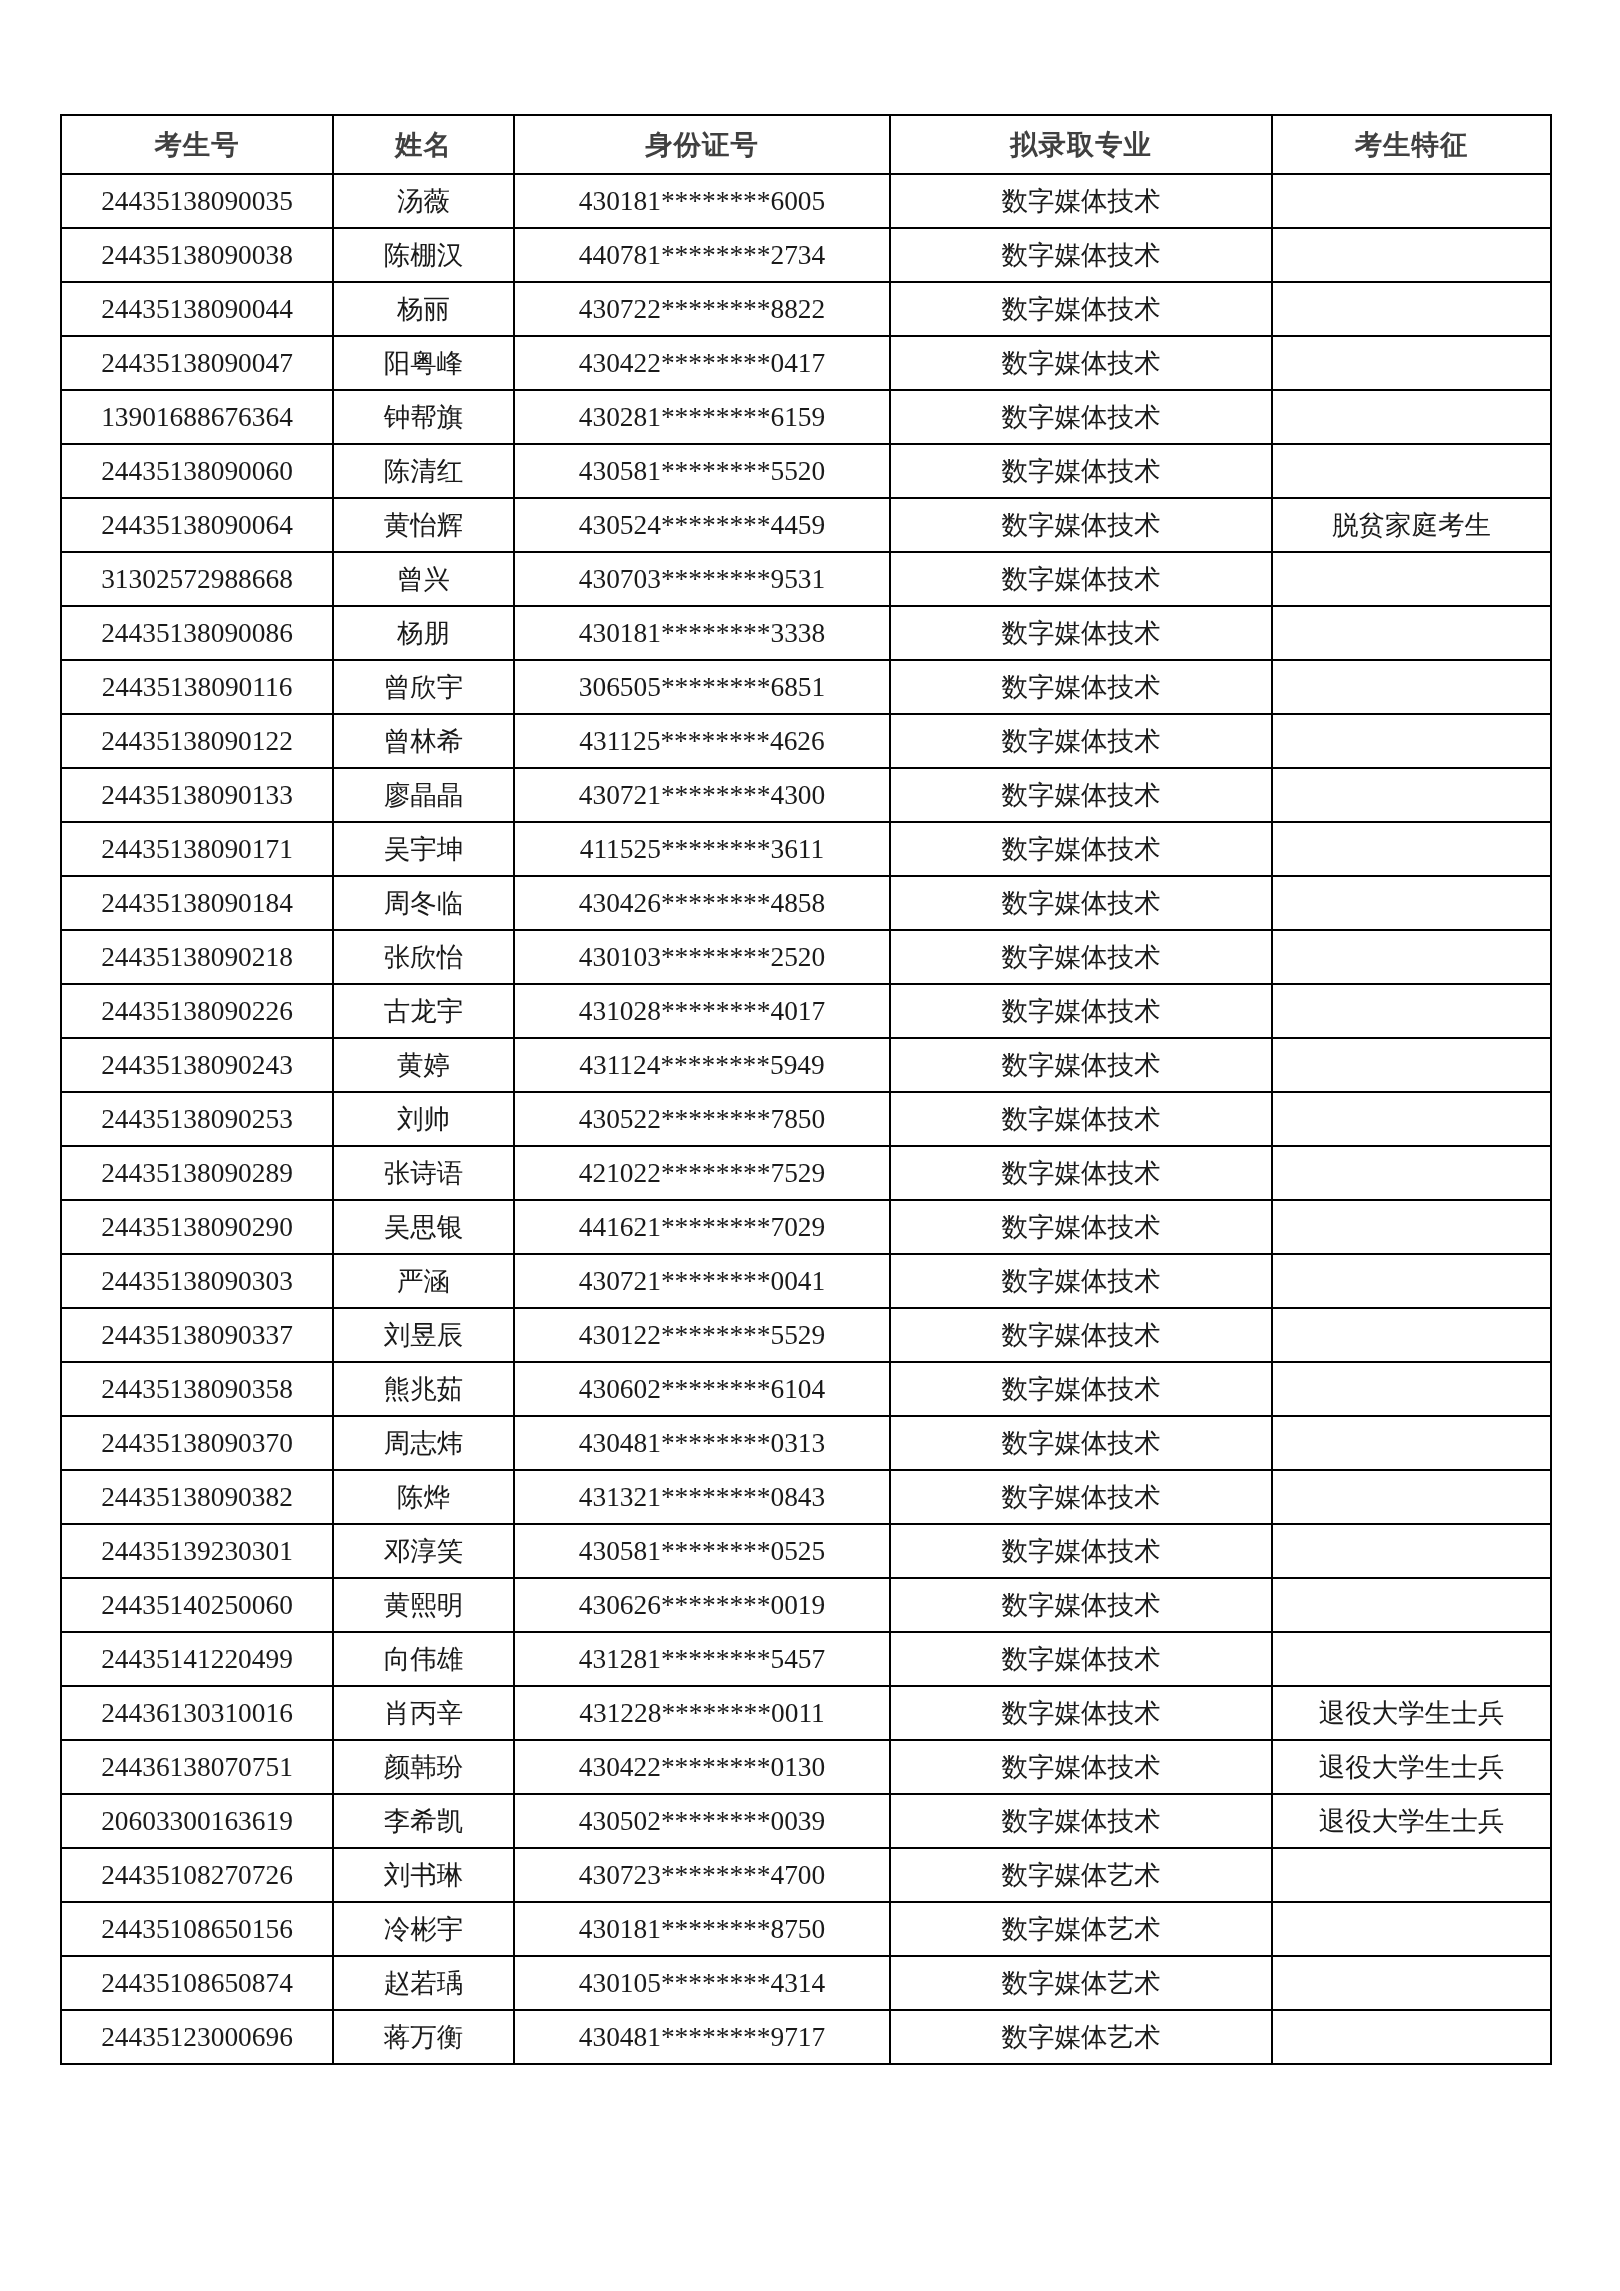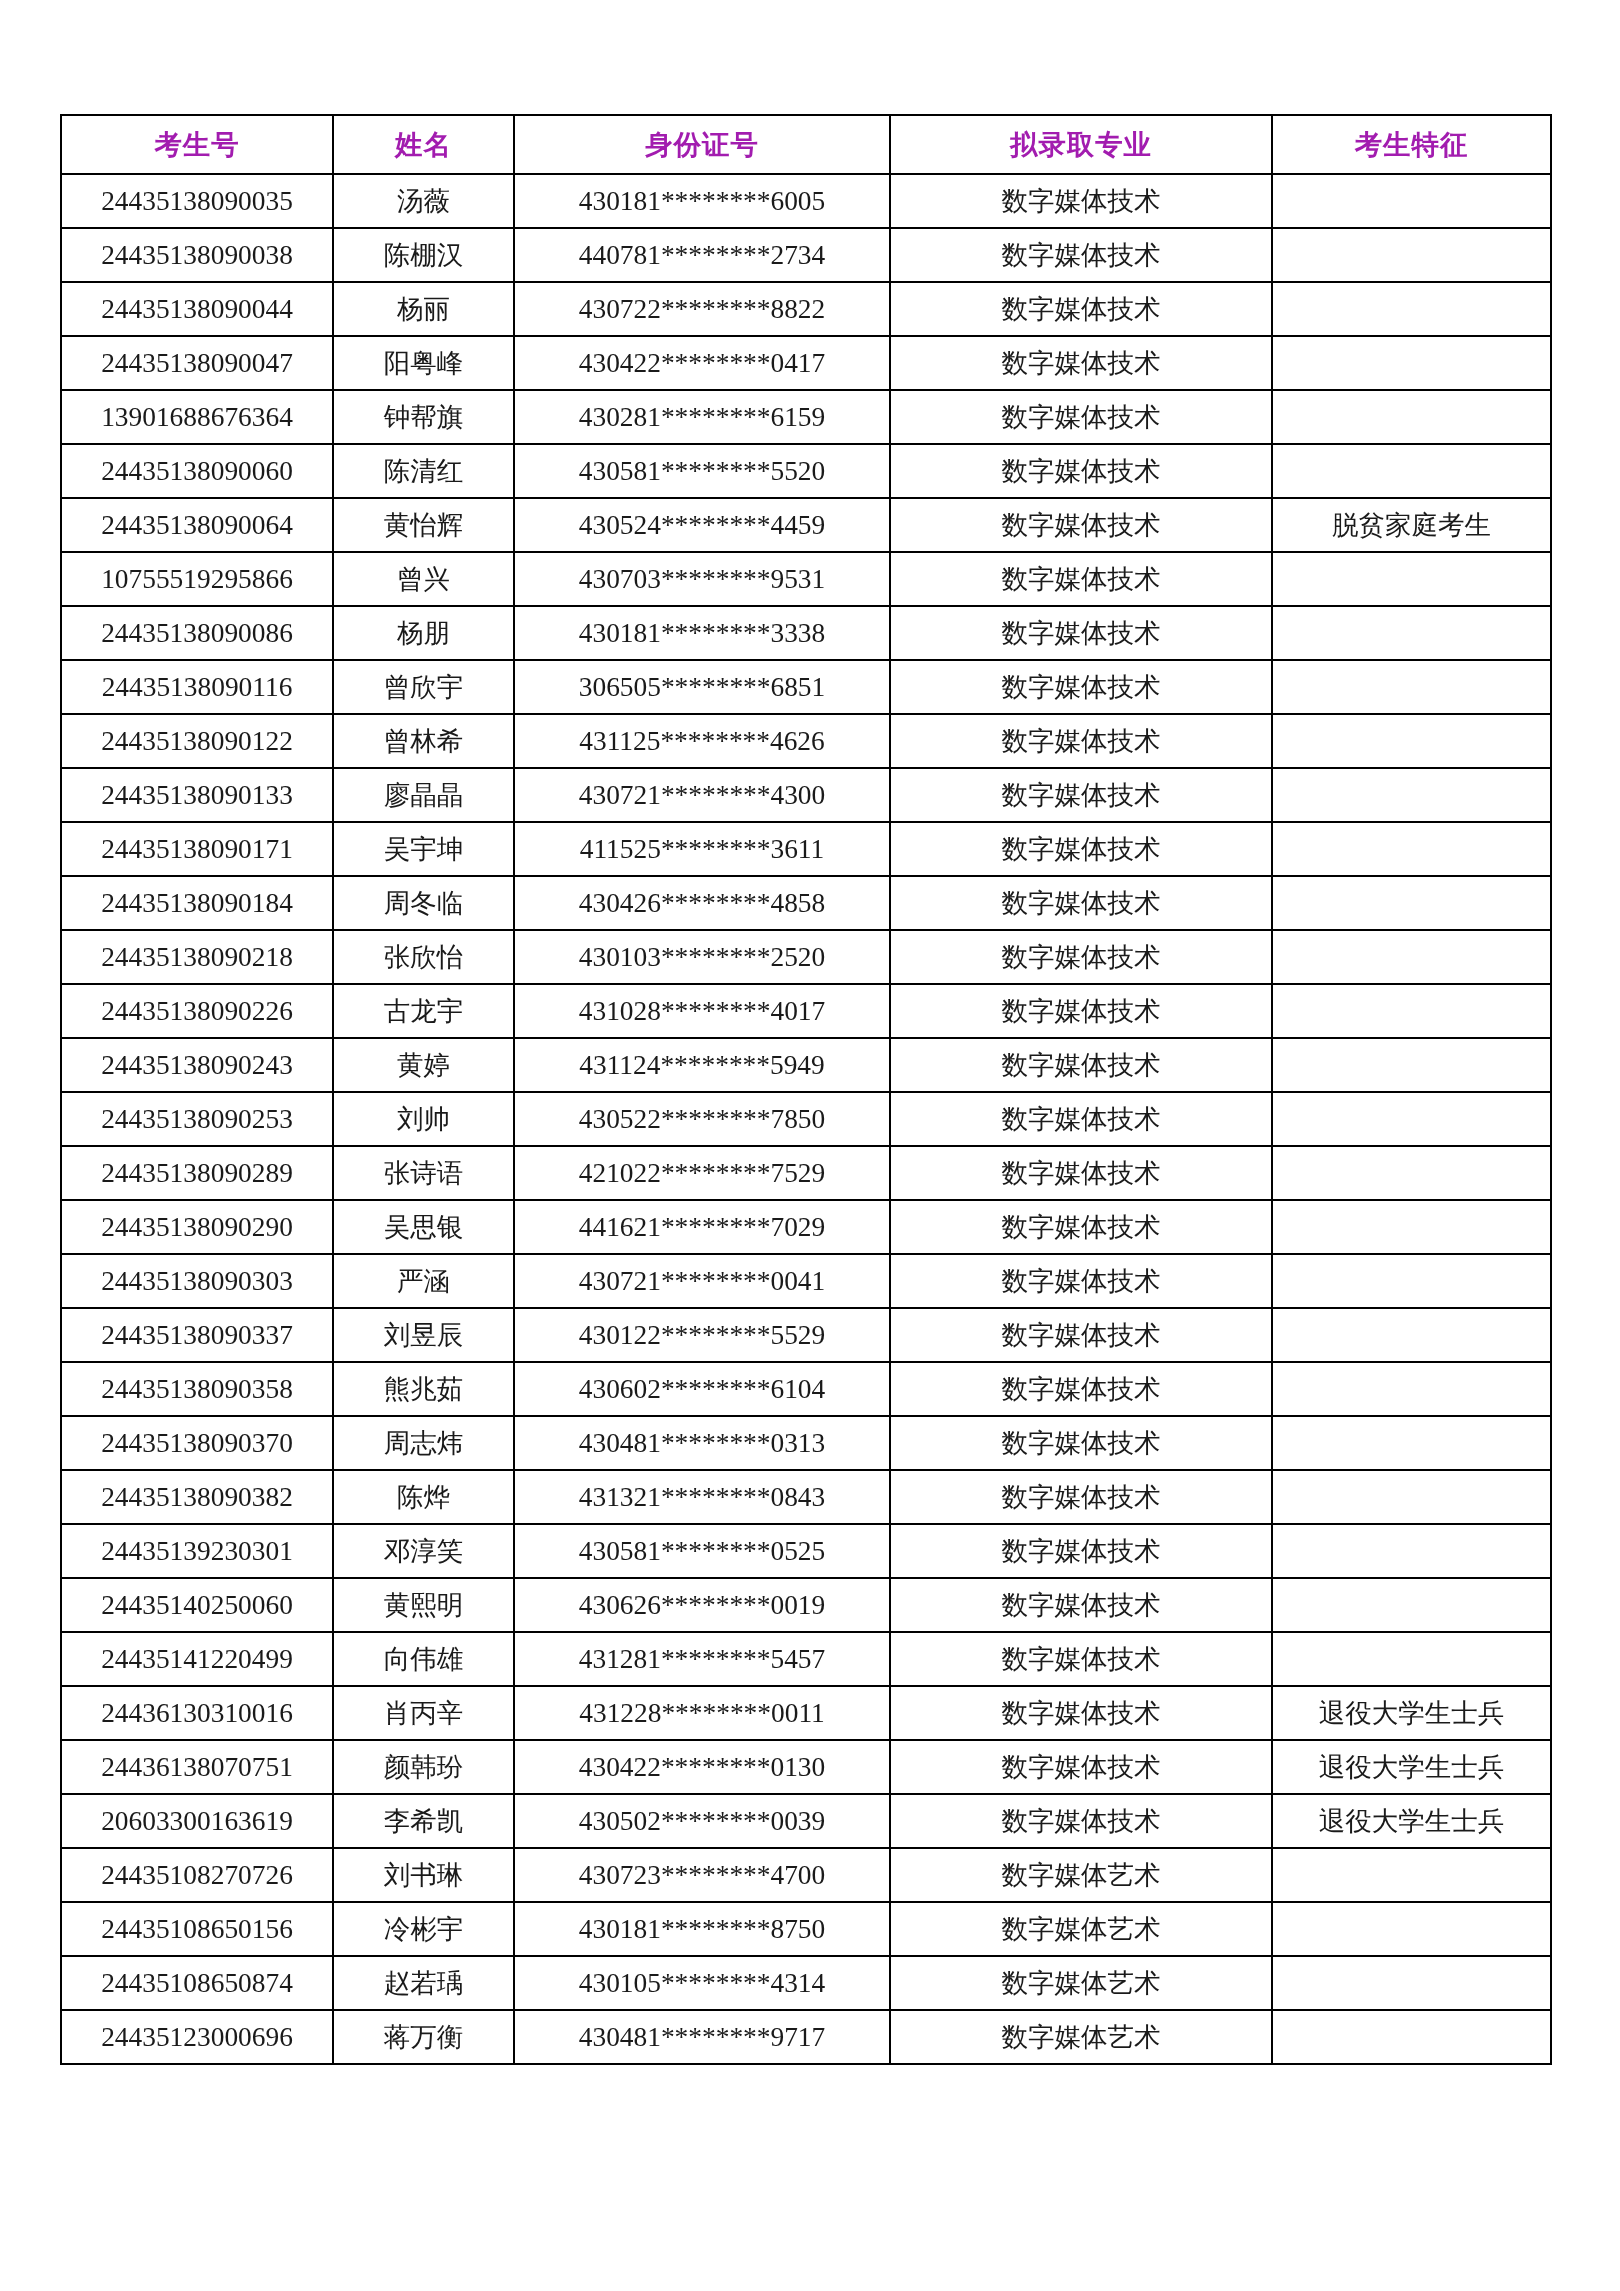--- a/index.html
+++ b/index.html
@@ -37,21 +37,21 @@
       padding: 0;
       overflow: hidden;
       white-space: nowrap;
       color: #1a1a1a;
     }
     table.admit th {
       height: 57px;
       font-family: "DejaVu Sans", "Liberation Sans", sans-serif;
       font-weight: bold;
       font-size: 27.4px;
-      color: #a21caf;
+      color: #404040;
       letter-spacing: 1px;
     }
     table.admit td {
       height: 52px;
       font-family: "Liberation Serif", "DejaVu Serif", serif;
       font-size: 27.4px;
     }
     table.admit td.cjk {
       font-family: "DejaVu Sans", "Liberation Sans", sans-serif;
       font-size: 26.5px;
@@ -128,21 +128,21 @@
           <td class="cjk"></td>
         </tr>
         <tr>
           <td>24435138090064</td>
           <td class="cjk">黄怡辉</td>
           <td>430524********4459</td>
           <td class="cjk">数字媒体技术</td>
           <td class="cjk">脱贫家庭考生</td>
         </tr>
         <tr>
-          <td>10755519295866</td>
+          <td>31302572988668</td>
           <td class="cjk">曾兴</td>
           <td>430703********9531</td>
           <td class="cjk">数字媒体技术</td>
           <td class="cjk"></td>
         </tr>
         <tr>
           <td>24435138090086</td>
           <td class="cjk">杨朋</td>
           <td>430181********3338</td>
           <td class="cjk">数字媒体技术</td>

